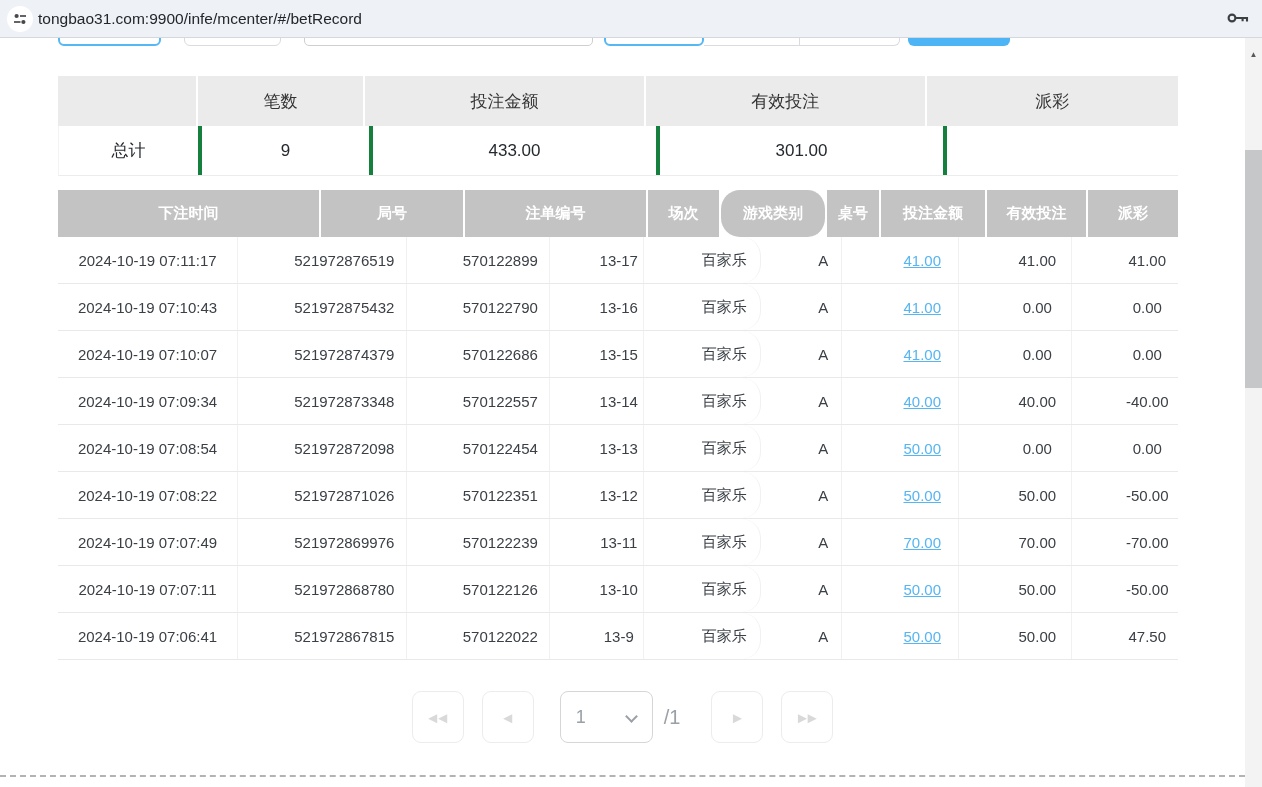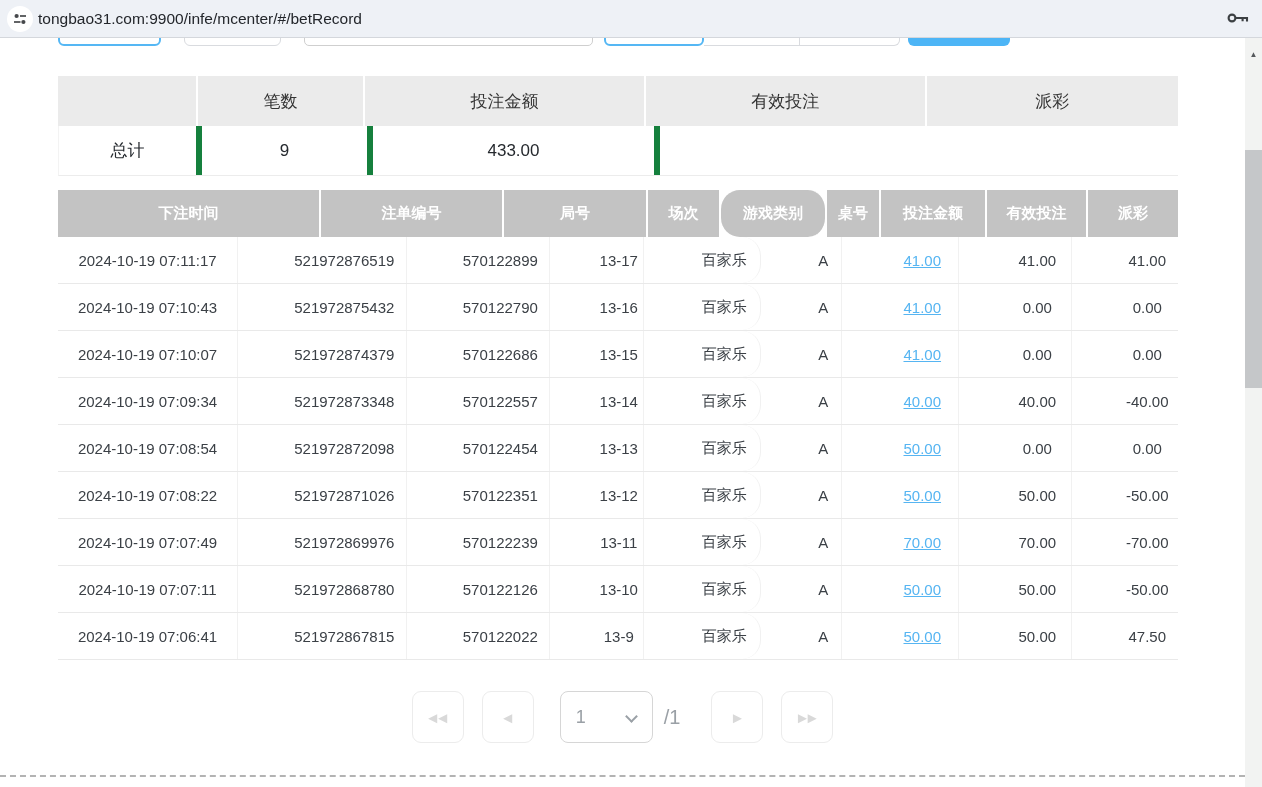--- a/index.html
+++ b/index.html
@@ -30,21 +30,21 @@
   .seg.mid   { border:1px solid #d9dbdf; border-left:none; }
   .seg.last  { border:1px solid #d9dbdf; border-left:none; border-radius:0 6px 6px 0; }
 
   
   .summary { position:absolute; left:58px; top:38px; width:1120px; }
   .sum-head { display:flex; height:50px; }
   .sum-head .scell { background:#ebebeb; border-right:2px solid #fff; display:flex;
                      align-items:center; justify-content:center; font-size:17px; color:#333; }
   .sum-head .scell:last-child { border-right:none; }
   .sum-body { display:flex; height:50px; border-bottom:1px solid #ececec; border-left:1px solid #f3f3f3; }
-  .sum-body .scell { background:#fff; border-right:6px solid #15803d; display:flex;
+  .sum-body .scell { background:#fff; border-right:4px solid #15803d; display:flex;
                      align-items:center; justify-content:center; font-size:17px; color:#25292e; }
   .s0{width:143px;} .s1{width:171px;} .s2{width:287px;} .s3{width:287px;} .s4{width:257px;}
 
   
   .bet-table { position:absolute; left:58px; top:152px; width:1120px; }
   .tbl-head { display:flex; height:47px;text-align:center; }
   .tbl-head .hcell { background:var(--header-gray); border-right:2px solid #fff; color:#fff;
                      font-size:15px; font-weight:bold; display:flex; align-items:center; justify-content:center; }
   .tbl-head .hcell:last-child { border-right:none; }
   .trow { display:flex; height:47px; border-bottom:1px solid #e9e9e9;gap:44px; }
@@ -115,28 +115,29 @@
       <div class="scell s0"></div>
       <div class="scell s1">笔数</div>
       <div class="scell s2">投注金额</div>
       <div class="scell s3">有效投注</div>
       <div class="scell s4">派彩</div>
     </div>
     <div class="sum-body">
       <div class="scell s0">总计</div>
       <div class="scell s1">9</div>
       <div class="scell s2">433.00</div>
+      <div class="scell s3">301.00</div>
     </div>
   </div>
 
   <div class="bet-table">
     <div class="tbl-head">
       <div class="hcell c0">下注时间</div>
+      <div class="hcell c2">局号</div>
       <div class="hcell c1">注单编号</div>
-      <div class="hcell c2">局号</div>
       <div class="hcell c3">场次</div>
       <div class="hcell c4">游戏类别</div>
       <div class="hcell c5">桌号</div>
       <div class="hcell c6">投注金额</div>
       <div class="hcell c7">有效投注</div>
       <div class="hcell c8">派彩</div>
     </div>
     <div>
         <div class="trow">
       <div class="cell c0">2024-10-19 07:11:17</div>

